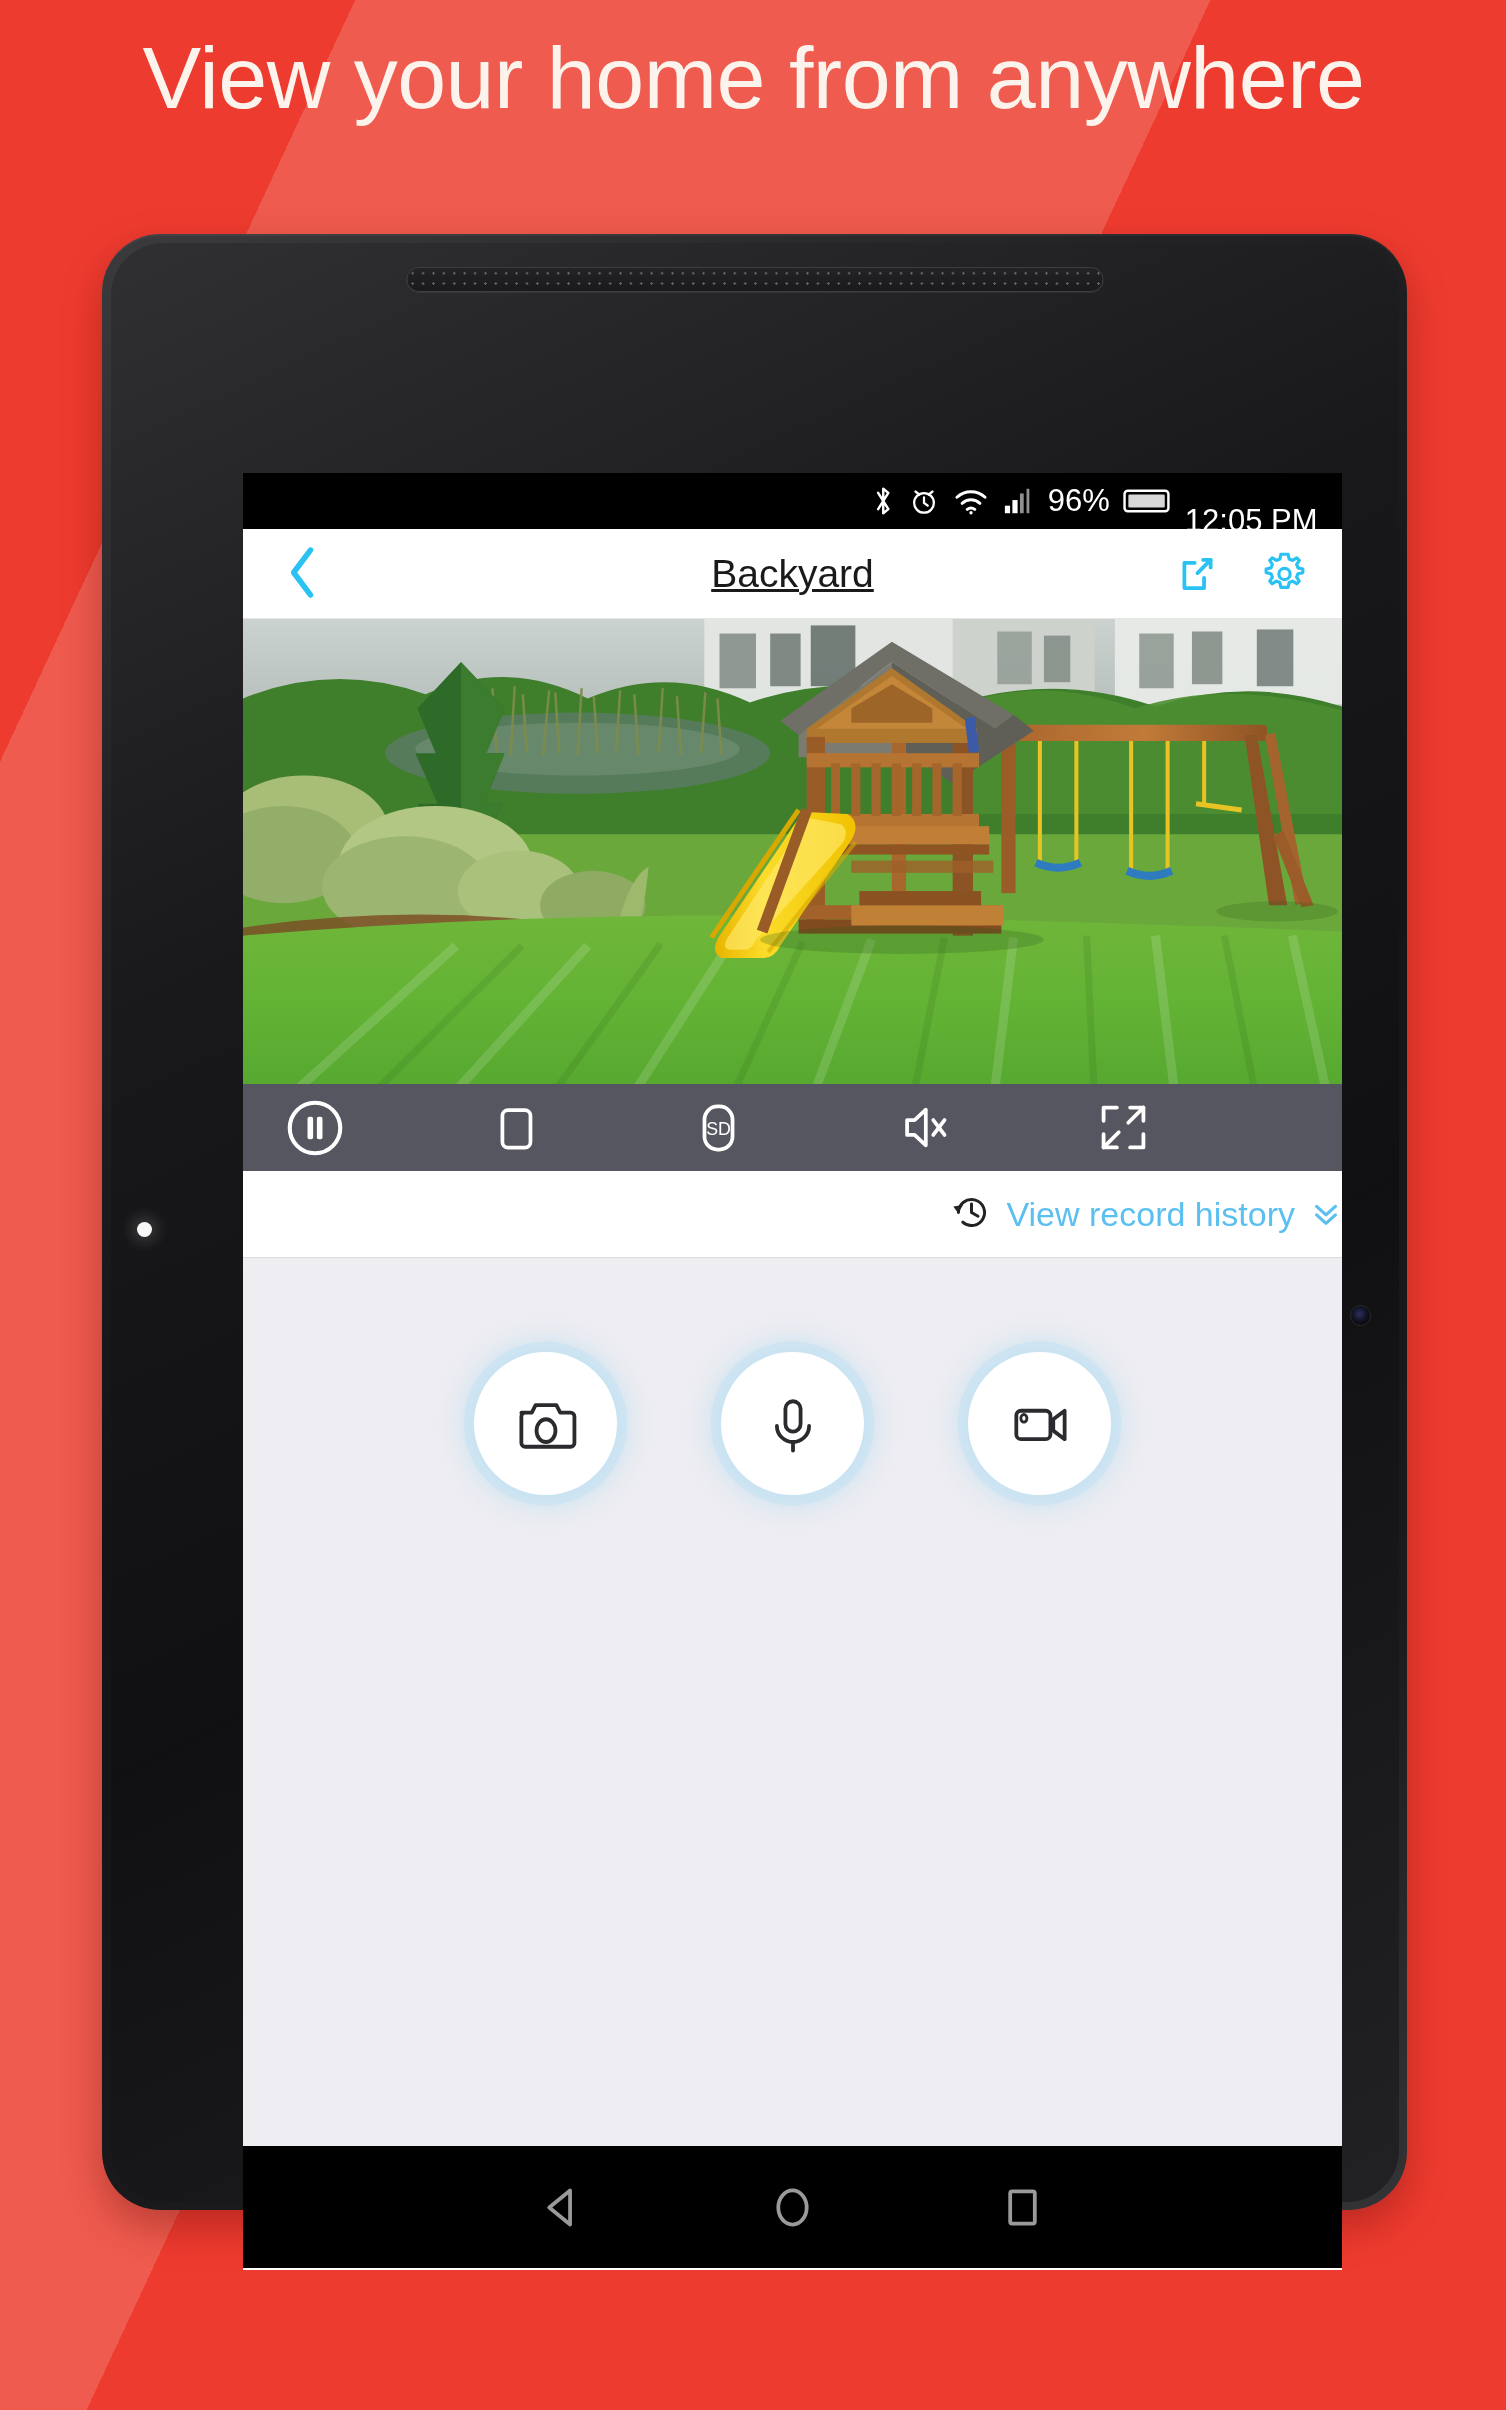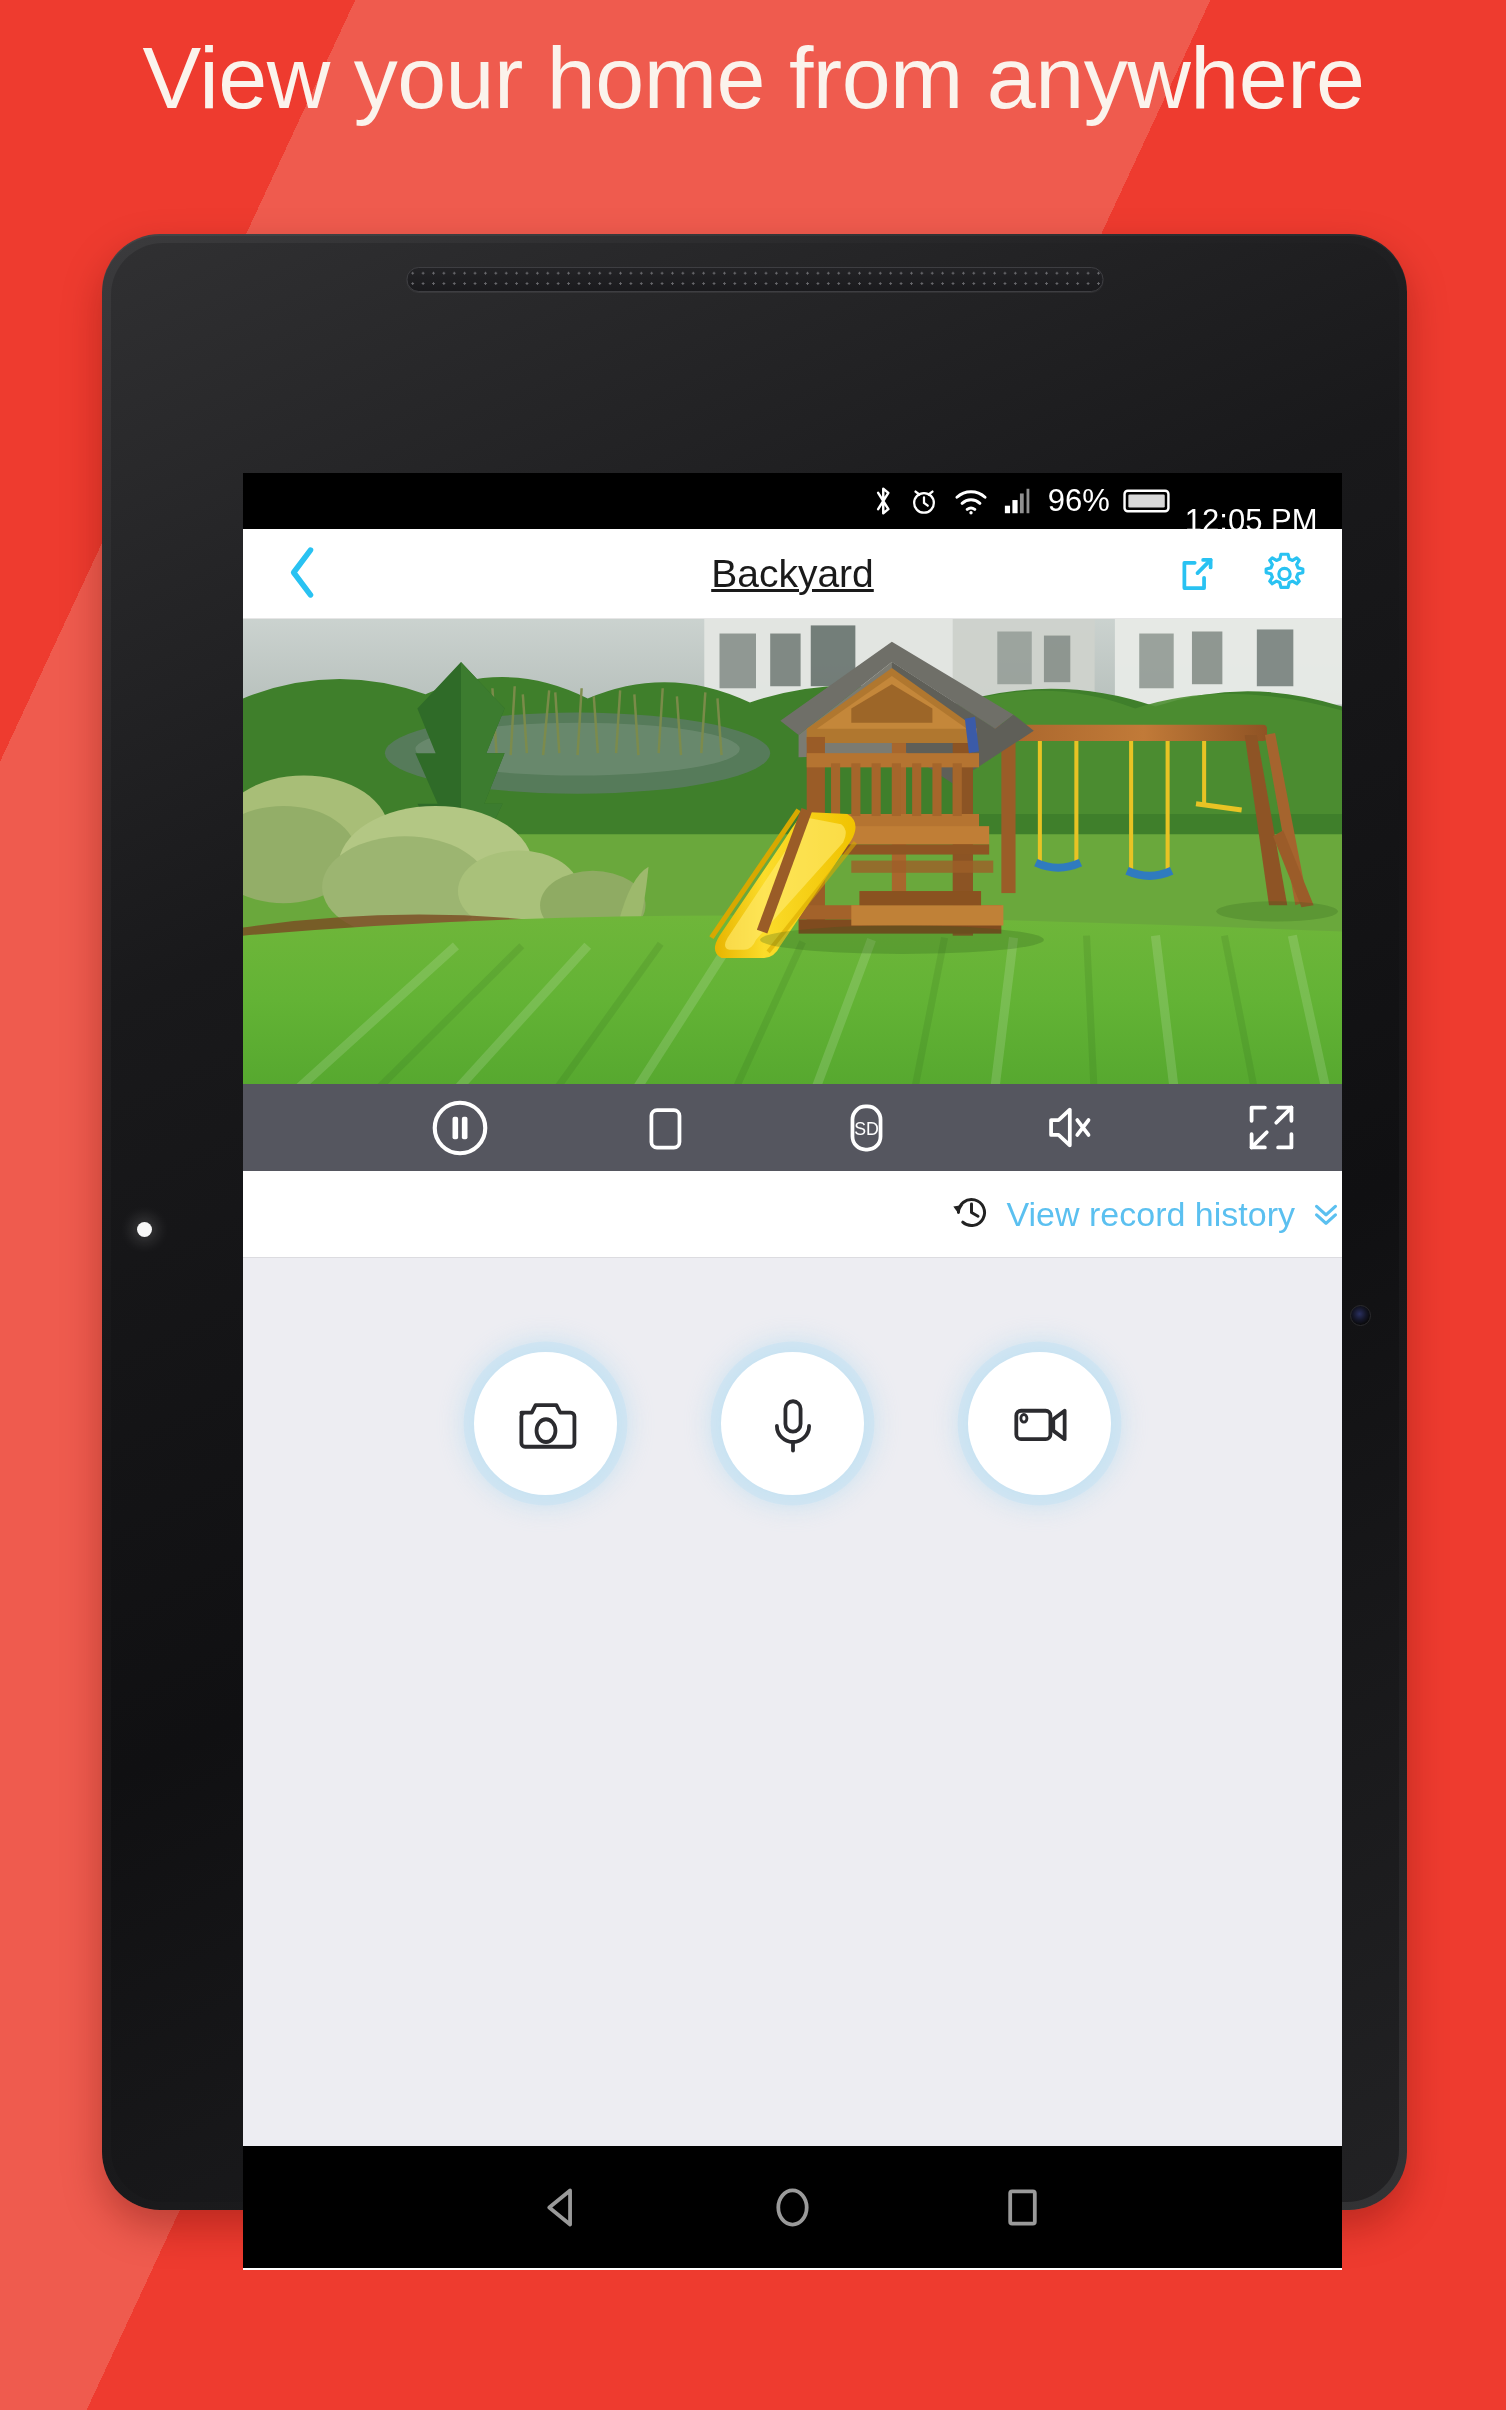--- a/index.html
+++ b/index.html
@@ -114,21 +114,21 @@
   
   #video-area { position:relative; height:465px; overflow:hidden; background:#6aa83c; }
   #video-area svg { display:block; width:100%; height:100%; }
 
   
   #control-bar {
     height:87px; background:#55565F;
     display:flex; align-items:center;
     padding:0 43px;
   }
-  .ctrl { flex:1; display:flex; align-items:center; justify-content:flex-end; cursor:pointer; }
+  .ctrl { flex:1; display:flex; align-items:center; justify-content:flex-start; cursor:pointer; }
   .ctrl svg { display:block; }
 
   
   #record-history-row {
     height:87px; background:#fff;
     display:flex; align-items:center; justify-content:flex-end;
     gap:15px; cursor:pointer;
     border-bottom:0.9px solid #dcdce0;
   }
   #record-history-label { color:#5BC0F0; font-size:34px; }

